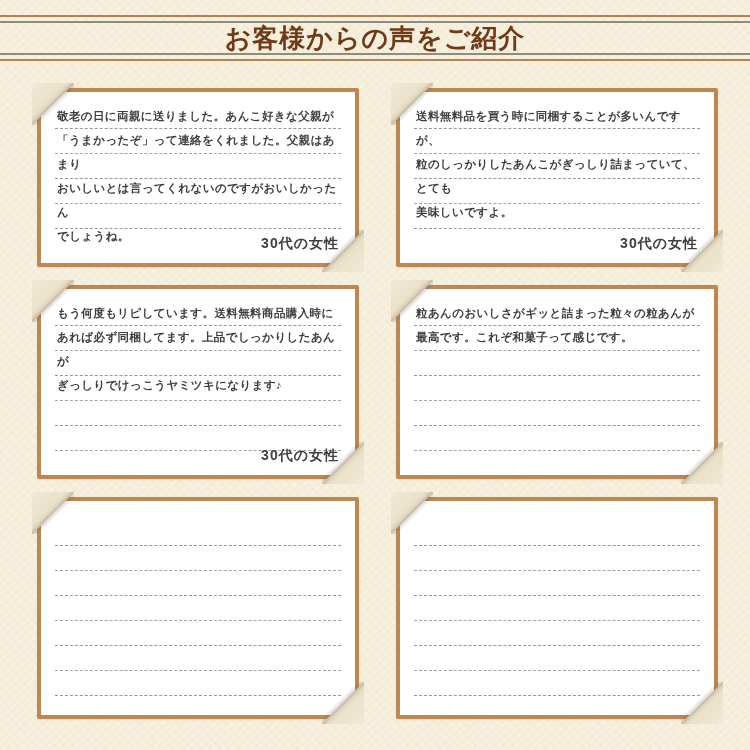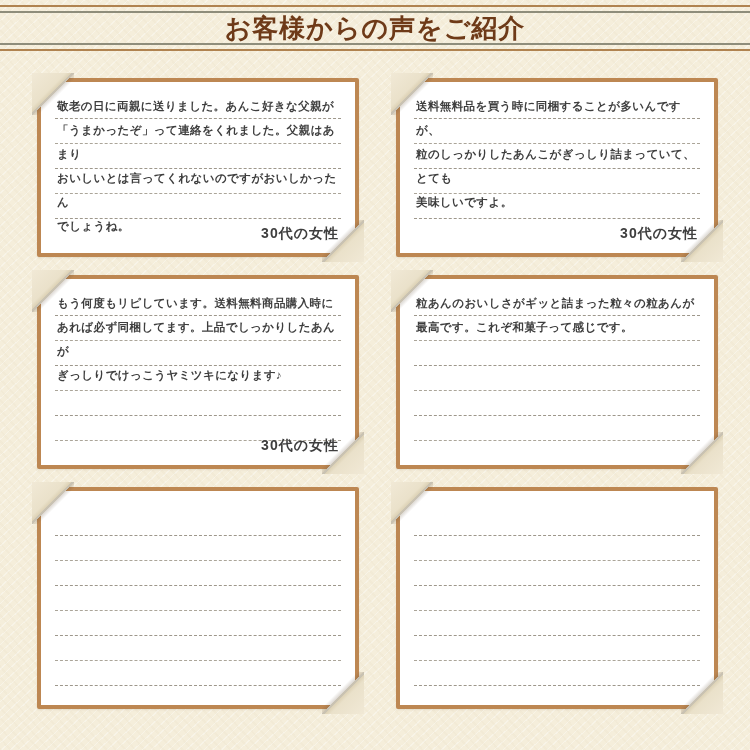--- a/index.html
+++ b/index.html
@@ -6,21 +6,21 @@
   body{
     width:750px;height:750px;overflow:hidden;
     font-family:"Liberation Sans","DejaVu Sans",sans-serif;
     background-color:var(--page_bg,#f5eedb);
     background-image:
       repeating-linear-gradient(47deg, rgba(203,183,143,0.06) 0 2px, rgba(255,255,255,0) 2px 7px),
       repeating-linear-gradient(-43deg, rgba(255,255,255,0.35) 0 1px, rgba(255,255,255,0) 1px 6px);
   }
 
   
-  header{padding-top:5px;}
+  header{padding-top:15px;}
   .rule{height:4px;margin:0;}
   .rule-top{border-top:2px solid var(--rule_brown,#b08350);border-bottom:2px solid var(--rule_olive,#8e8d7b);}
   .rule-bottom{border-top:2px solid var(--rule_olive,#8e8d7b);border-bottom:2px solid var(--rule_brown,#b08350);}
   h1.title{
     margin:0;text-align:center;line-height:30px;font-size:26px;font-weight:bold;
     color:var(--title_text,#6e3a18);letter-spacing:1px;
   }
 
   
   .grid{

